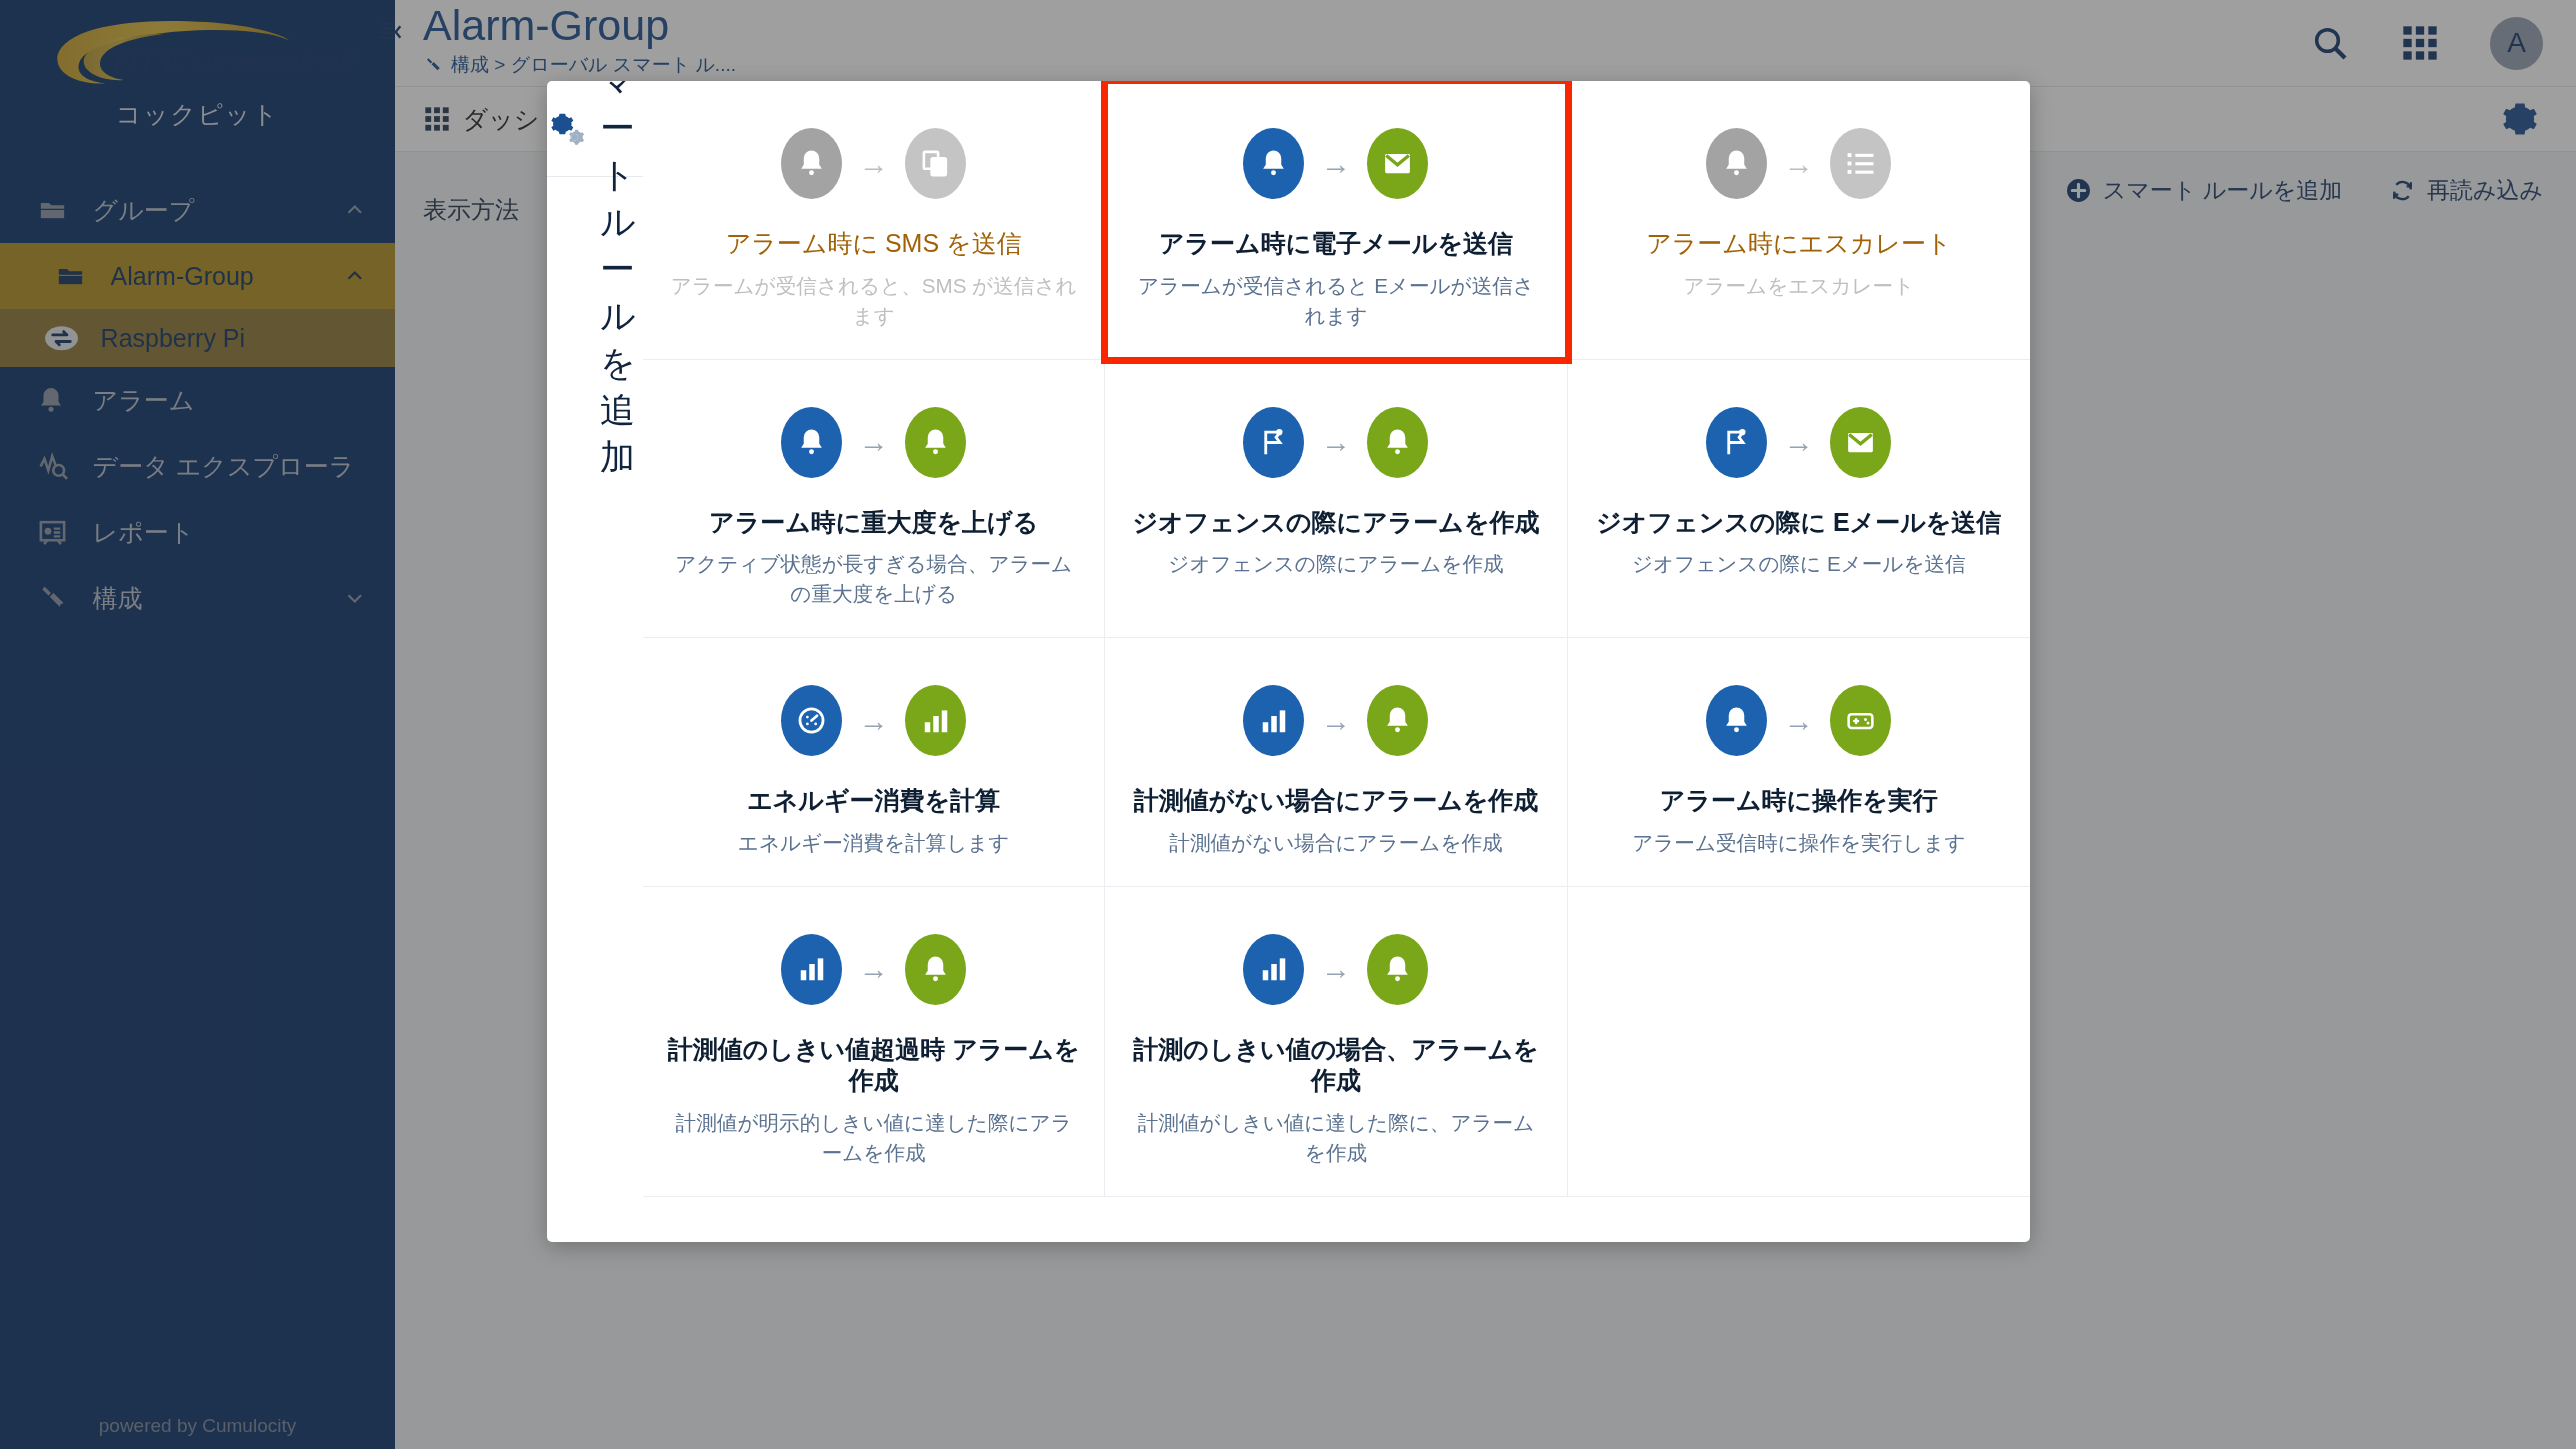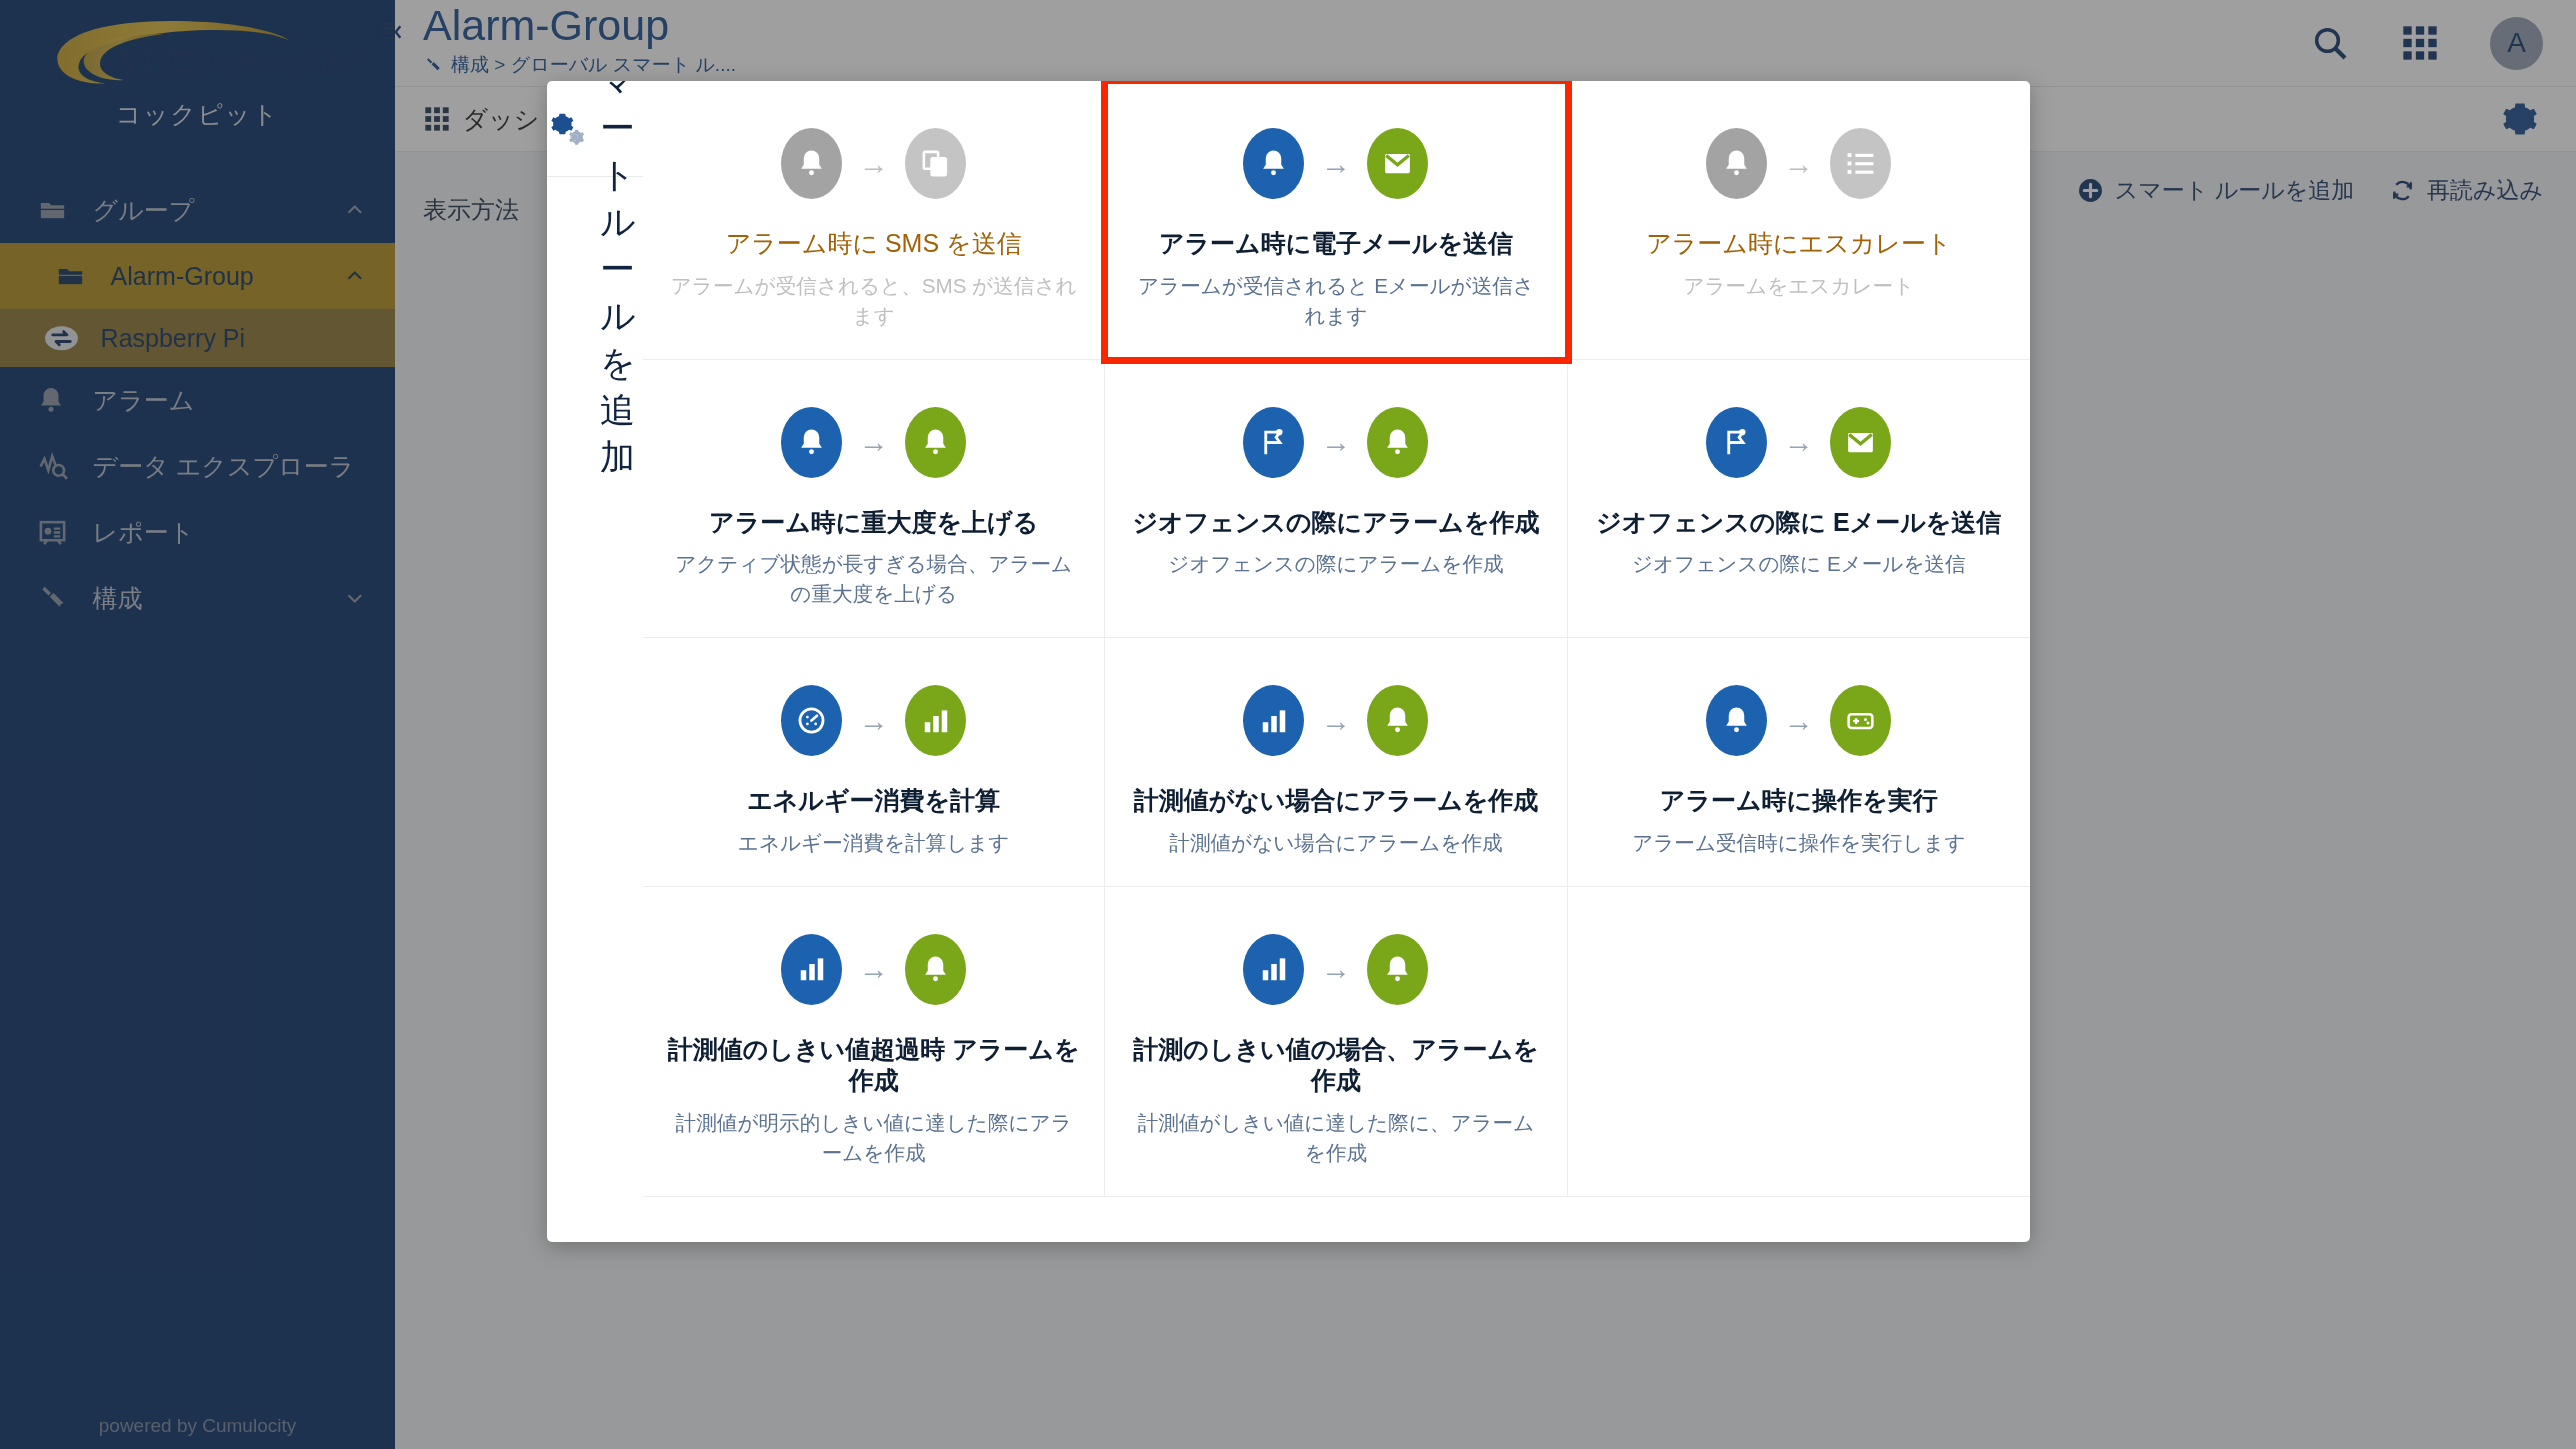--- a/index.html
+++ b/index.html
@@ -115,21 +115,21 @@
   }
   .tab-gear { position: absolute; right: 38px; top: 50%; transform: translateY(-50%); }
 
   .subtoolbar {
     height: 76px; display: flex; align-items: center;
     padding: 0 33px 0 28px;
     background: #f2f3f5;
     justify-content: space-between;
   }
   .subtoolbar .left-label { font-size: 24px; color: #23364f; margin-top: 40px; }
-  .subtoolbar .actions { display: flex; align-items: center; gap: 36px; }
+  .subtoolbar .actions { display: flex; align-items: center; gap: 48px; }
   .action-btn {
     display: flex; align-items: center; gap: 11.6px;
     font-size: 23px; color: #1b3c68;
   }
 
   
   #modal {
     position: absolute;
     left: 547px; top: 81px;
     width: 1483px; height: 1161px;

